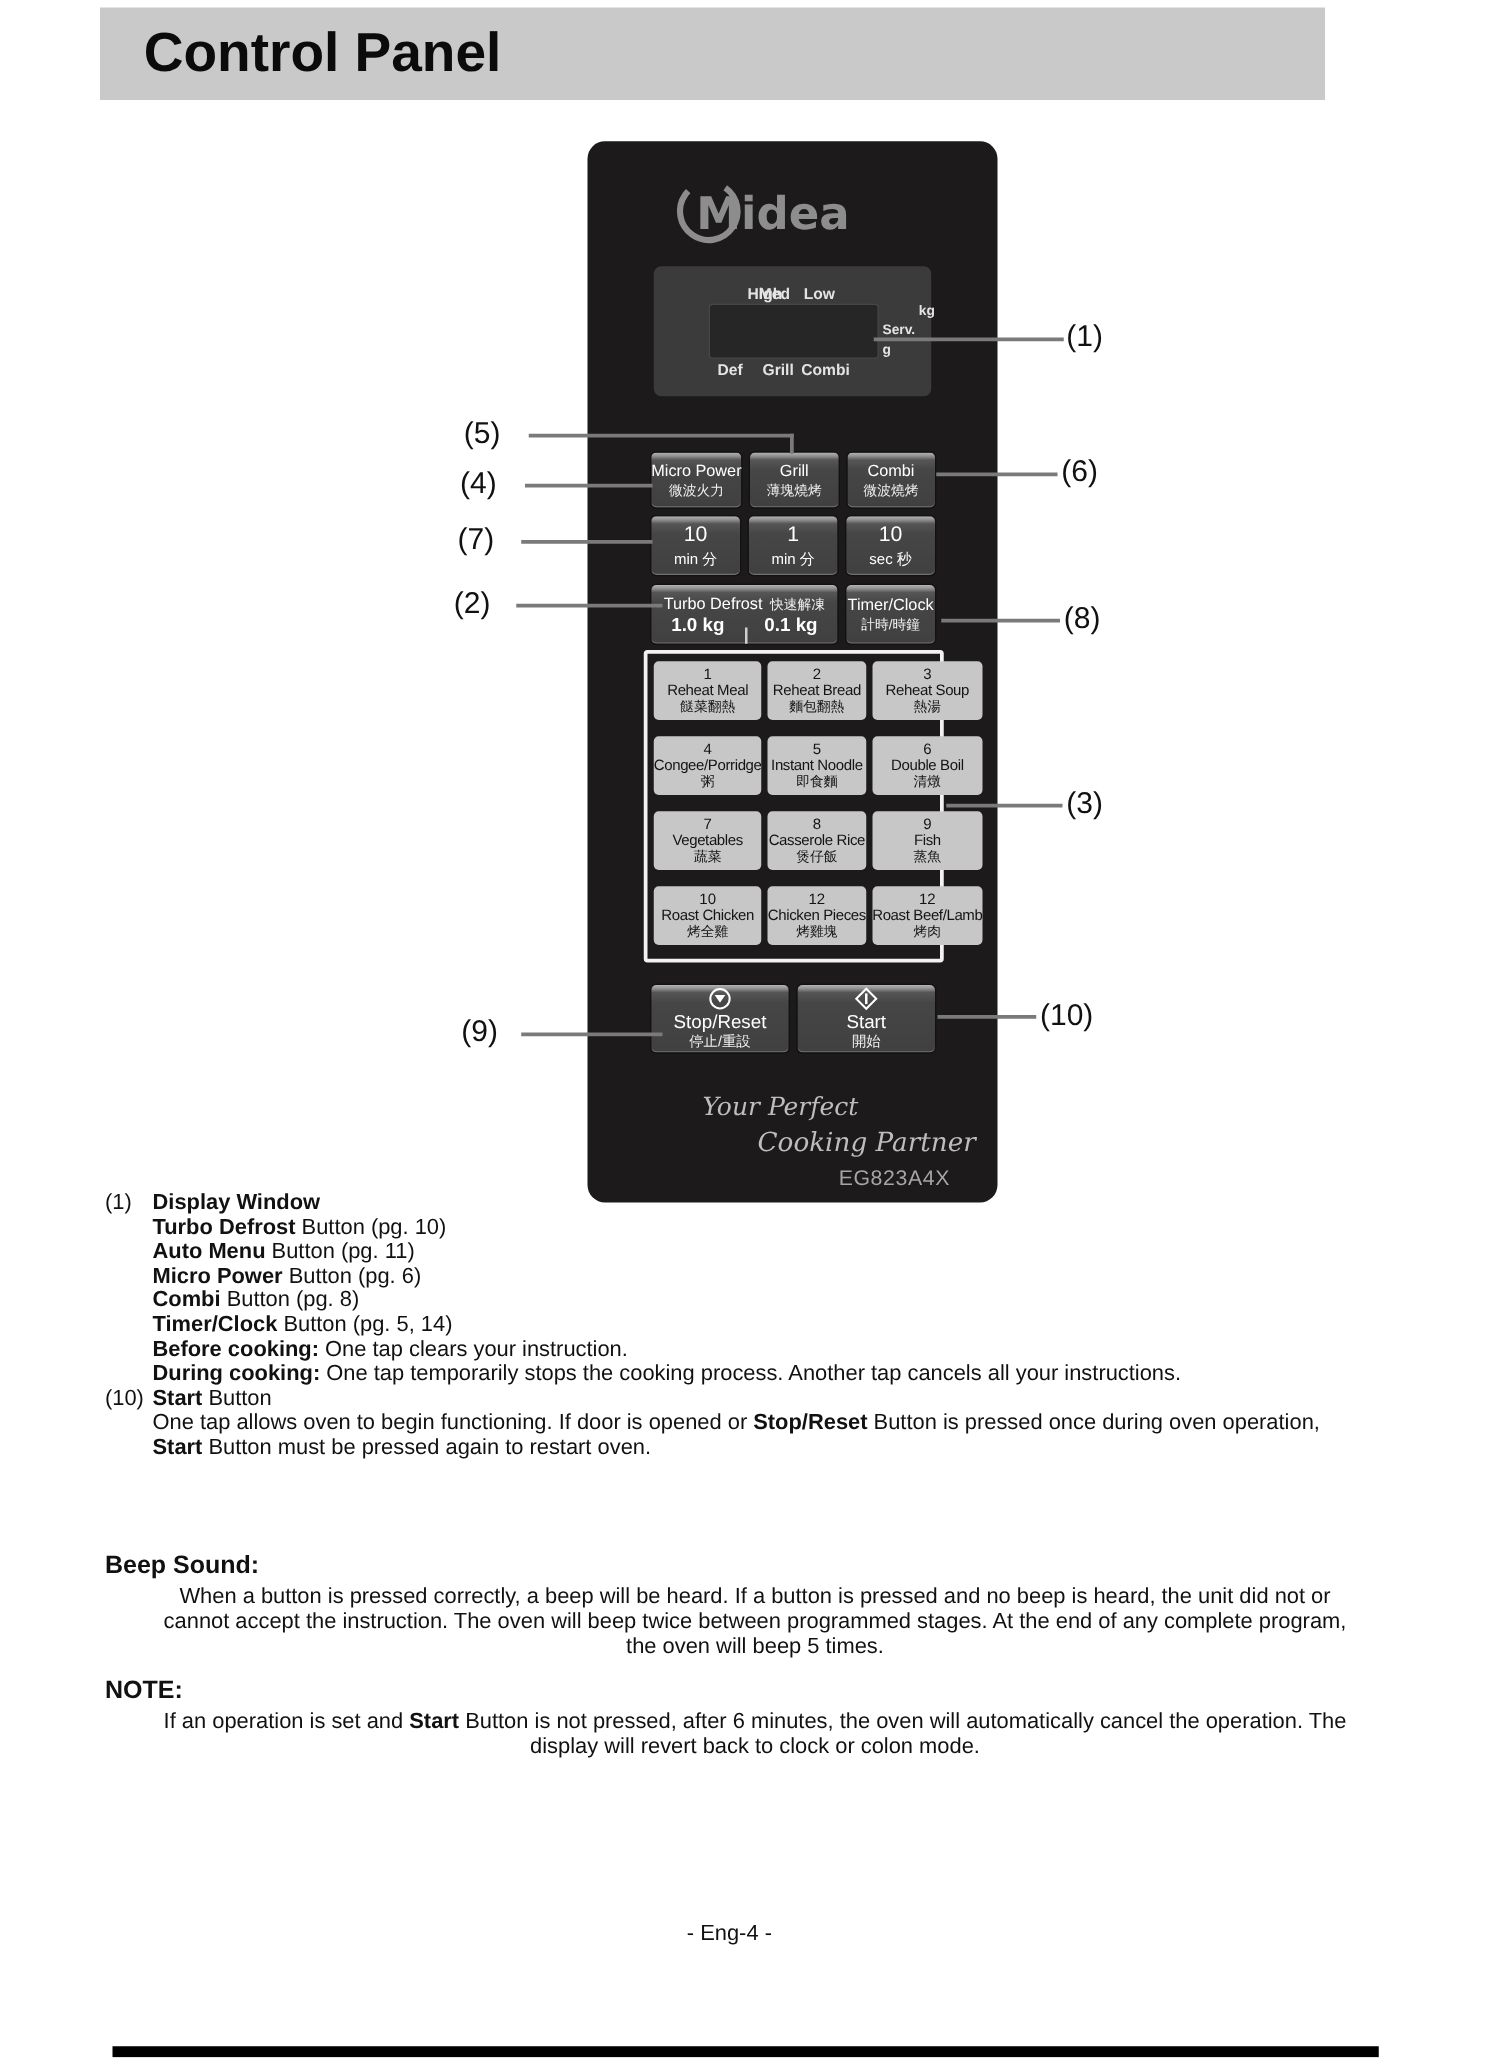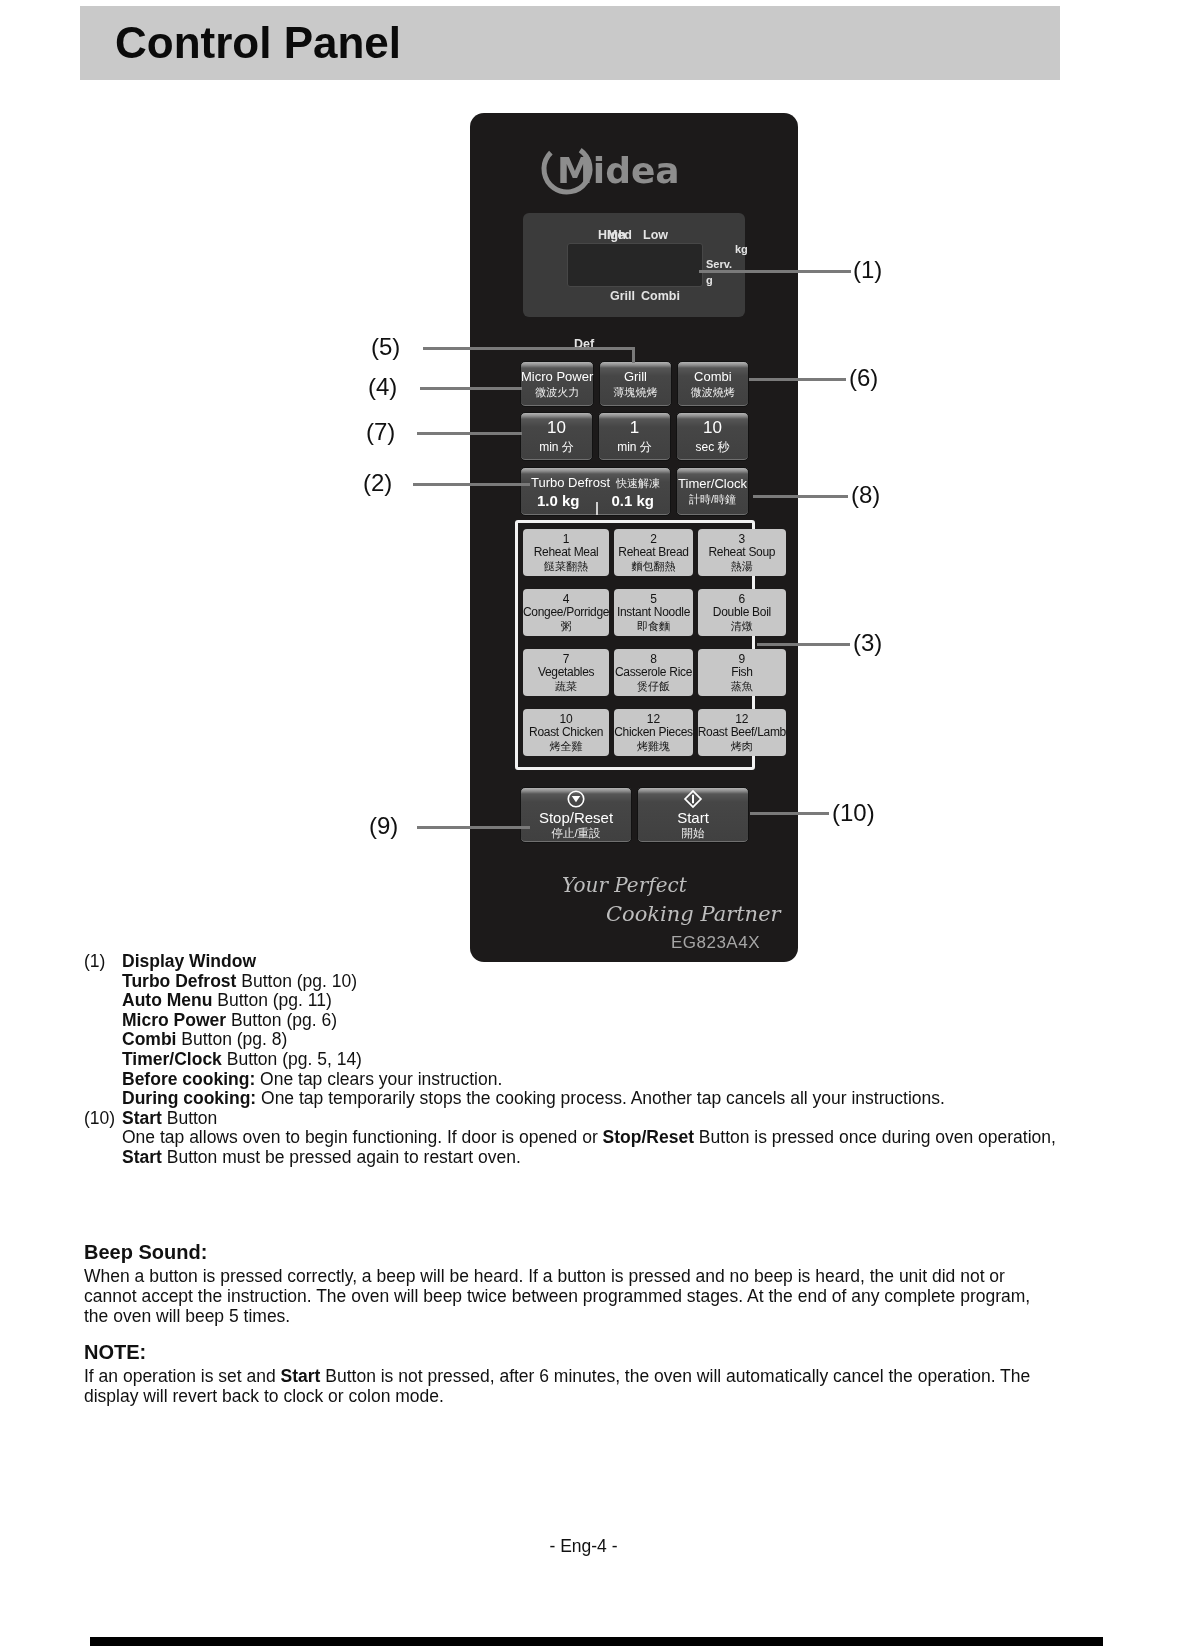--- a/index.html
+++ b/index.html
@@ -14,21 +14,21 @@
   
   .panel { position:absolute; left:470px; top:113px; width:328px; height:849px; background:#1c1a1a; border-radius:14px; }
 
   .logo-wrap { position:absolute; left:66px; top:28px; }
 
   .display-surround { position:absolute; left:53px; top:100px; width:222px; height:104px; background:#3b3b3b; border-radius:6px; }
   .disp-label { position:absolute; font-size:12.5px; font-weight:700; color:#e4e4e4; }
   .lbl-high { left:63px; top:15px;padding-left:12px; } .lbl-med { left:84px; top:15px; } .lbl-low { left:120px; top:15px; }
   .display-screen { position:absolute; left:44px; top:30px; width:136px; height:44px; background:#262626; border:1px solid #474747; border-radius:3px; }
   .lbl-kg { left:183px; top:30px; font-size:11px;padding-left:29px; } .lbl-serv { left:183px; top:45px; font-size:11px; } .lbl-g { left:183px; top:61px; font-size:11px; }
-  .lbl-def { left:51px; top:76px;margin-top:48px; } .lbl-grill { left:87px; top:76px; } .lbl-combi { left:118px; top:76px; }
+  .lbl-def { left:51px; top:76px; } .lbl-grill { left:87px; top:76px; } .lbl-combi { left:118px; top:76px; }
 
   
   .dbtn { background:linear-gradient(180deg,#b4b4b4 0px,#8e8e8e 3px,#565656 6px,#464646 14px,#404040 100%);
           border:1px solid #121212; border-radius:5px; box-shadow:inset 0 -1px 0 rgba(255,255,255,.25);
           color:#fff; text-align:center; display:flex; flex-direction:column; justify-content:center; gap:1px; position:relative; }
   .dbtn .en { font-size:13px; white-space:nowrap; }
   .dbtn .zh { font-size:11px; color:#f0f0f0; }
   .dbtn .num { font-size:17px; font-weight:500; }
   .dbtn .unit { font-size:12px; }
 
@@ -79,21 +79,21 @@
   .desc-row { display:flex; }
   .desc-row .num { width:38px; flex:0 0 38px; }
   .desc-text { white-space:nowrap; }
   .b { font-weight:700; }
 
   .section-heading { position:absolute; left:84px; font-size:20px; font-weight:700; }
   .beep-heading { top:1241px; }
   .beep-body { position:absolute; left:84px; top:1267px; width:1040px; font-size:17.5px; line-height:19.8px; }
   .note-heading { top:1341px; }
   .note-body { position:absolute; left:84px; top:1367px; width:1040px; font-size:17.5px; line-height:19.8px; }
-  .body-line { white-space:nowrap; }
+  .body-line { white-space:nowrap;text-align:center; }
 
   .footer { position:absolute; left:0; top:1536px; width:1131px; text-align:center; font-size:17.5px;padding-left:36px; }
   .bottom-bar { position:absolute; left:90px; top:1637px; width:1013px; height:9px; background:#000; }
 </style>
 </head>
 <body>
 
 <div id="page">
 
   <div class="header-band">

